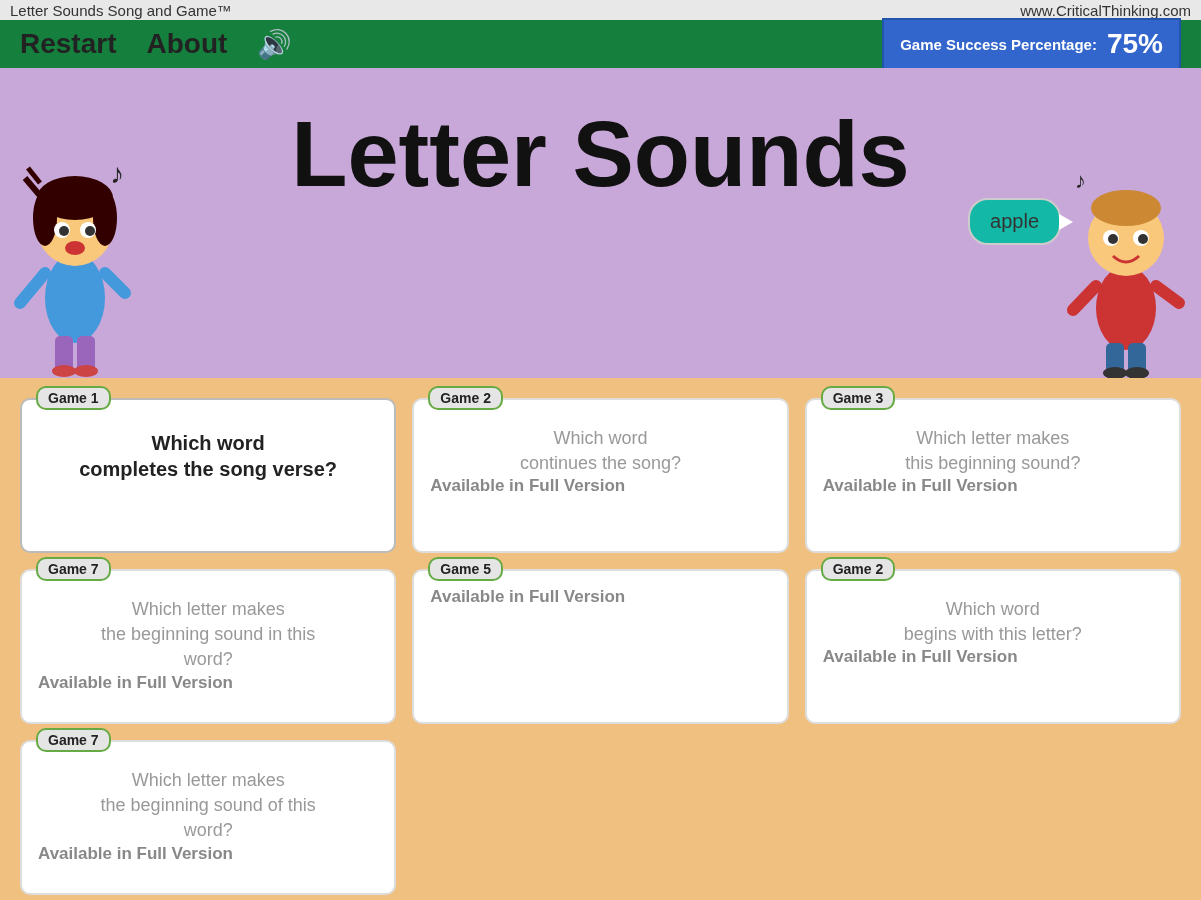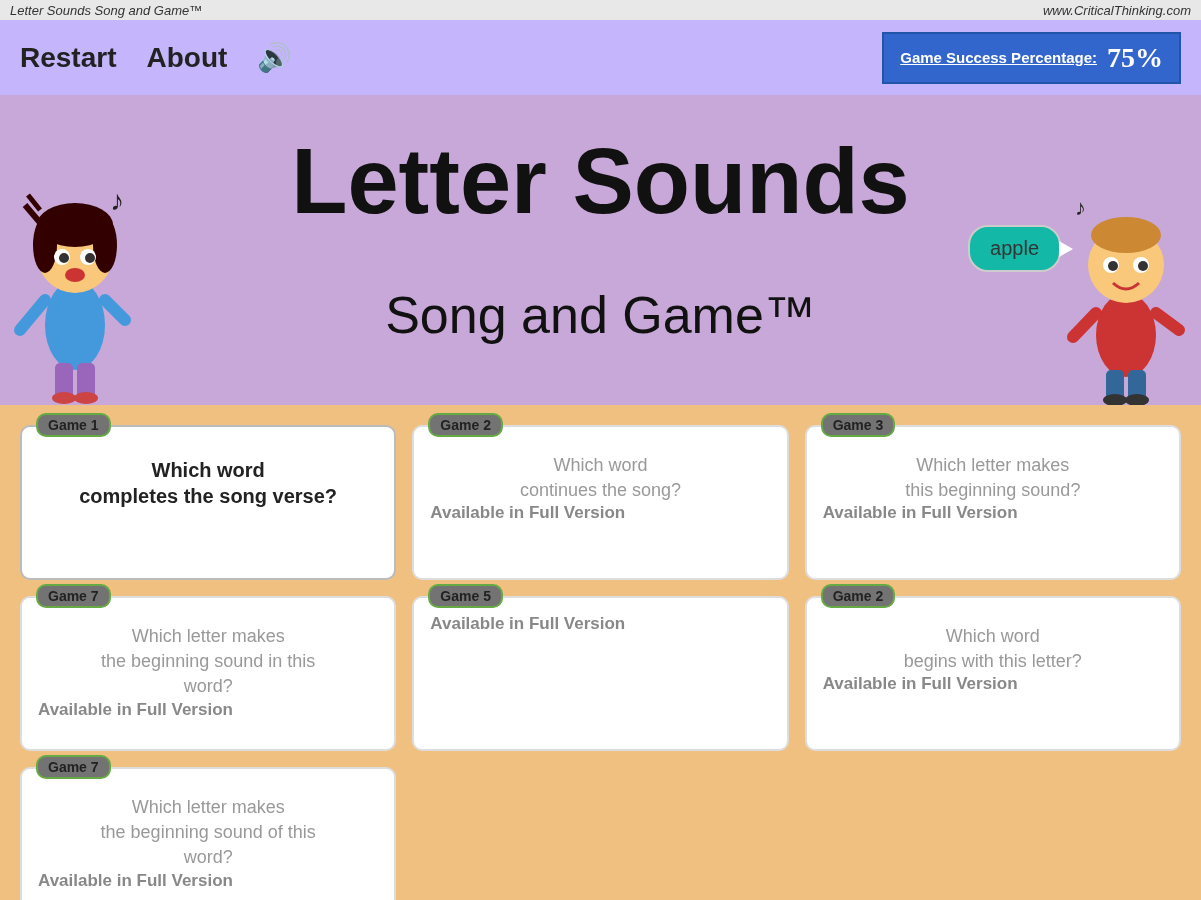--- a/index.html
+++ b/index.html
@@ -11,30 +11,29 @@
       background: #f0c080;
     }
 
     
     #title-bar {
       background: #e8e8e8;
       height: 20px;
       display: flex;
       align-items: center;
       padding: 0 10px;
-      font-size: 13px;
+      font-size: 15px;
       color: #333;
       justify-content: space-between;
-      font-style: italic;
     }
 
     
     #nav-bar {
-      background: #c4b5fd;
-      height: 75px;
+      background: #15803d;
+      height: 48px;
       display: flex;
       align-items: center;
       padding: 0 20px;
       position: relative;
     }
     #nav-bar .nav-left {
       display: flex;
       align-items: center;
       gap: 30px;
     }
@@ -60,27 +59,25 @@
       color: white;
       padding: 8px 16px;
       display: flex;
       align-items: center;
       gap: 10px;
       font-size: 16px;
       font-weight: bold;
       border: 2px solid #2255aa;
     }
     #game-success .label {
-      text-decoration: underline;
       font-size: 15px;
     }
     #game-success .pct {
       font-size: 28px;
       font-weight: bold;
-      font-family: Liberation Serif, serif;
     }
 
     
     #header-banner {
       background: #c8a8d8;
       height: 310px;
       position: relative;
       overflow: hidden;
       display: flex;
       align-items: center;
@@ -201,21 +198,21 @@
       position: relative;
       min-height: 155px;
     }
     .game-card.active {
       border-color: #bbb;
     }
     .game-label {
       position: absolute;
       top: -14px;
       left: 14px;
-      background: #737373;
+      background: #e5e5e5;
       color: #222;
       font-size: 14px;
       font-weight: bold;
       padding: 2px 10px;
       border-radius: 10px;
       border: 2px solid #66aa44;
     }
     .game-title {
       font-size: 20px;
       font-weight: bold;
@@ -270,23 +267,20 @@
     <span class="pct">75%</span>
   </div>
 </div>
 
 <div id="header-banner">
 
   <span class="music-note" style="left: 110px; top: 90px;">♪</span>
   <span class="music-note" style="right: 115px; top: 100px; font-size:22px;">♪</span>
 
   <div class="title-main">Letter Sounds</div>
-  <div class="title-sub">
-    <span>Song and Game™</span>
-  </div>
 
 
   <div class="speech-bubble-right">apple</div>
 
   <div class="char-left">
     <svg width="130" height="260" viewBox="0 0 130 260">
 
       <ellipse cx="65" cy="180" rx="30" ry="45" fill="#4499dd"></ellipse>
 
       <circle cx="65" cy="110" r="38" fill="#f9c87a"></circle>

